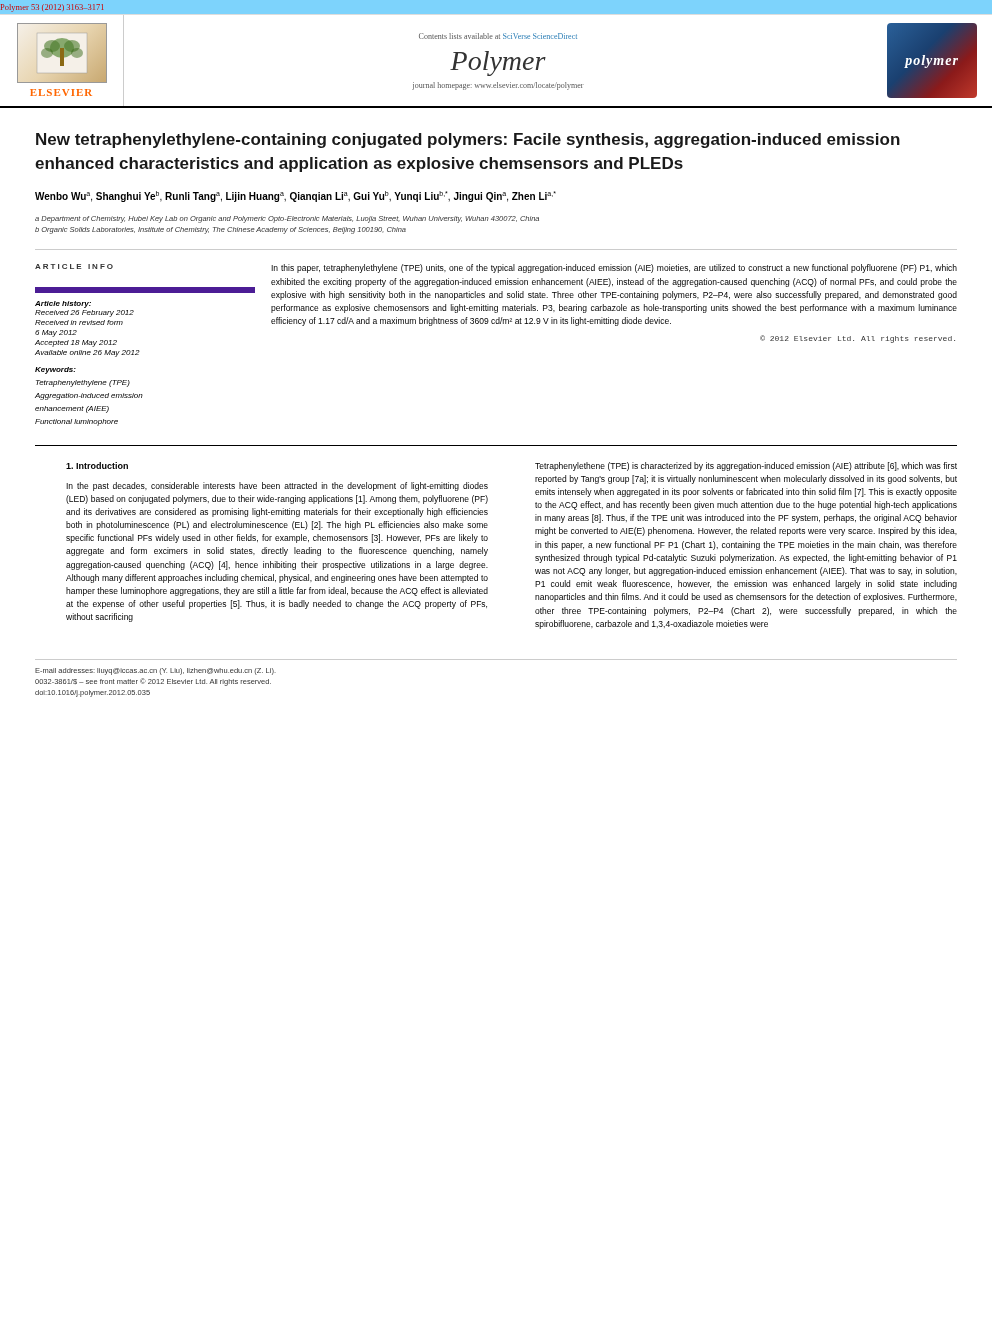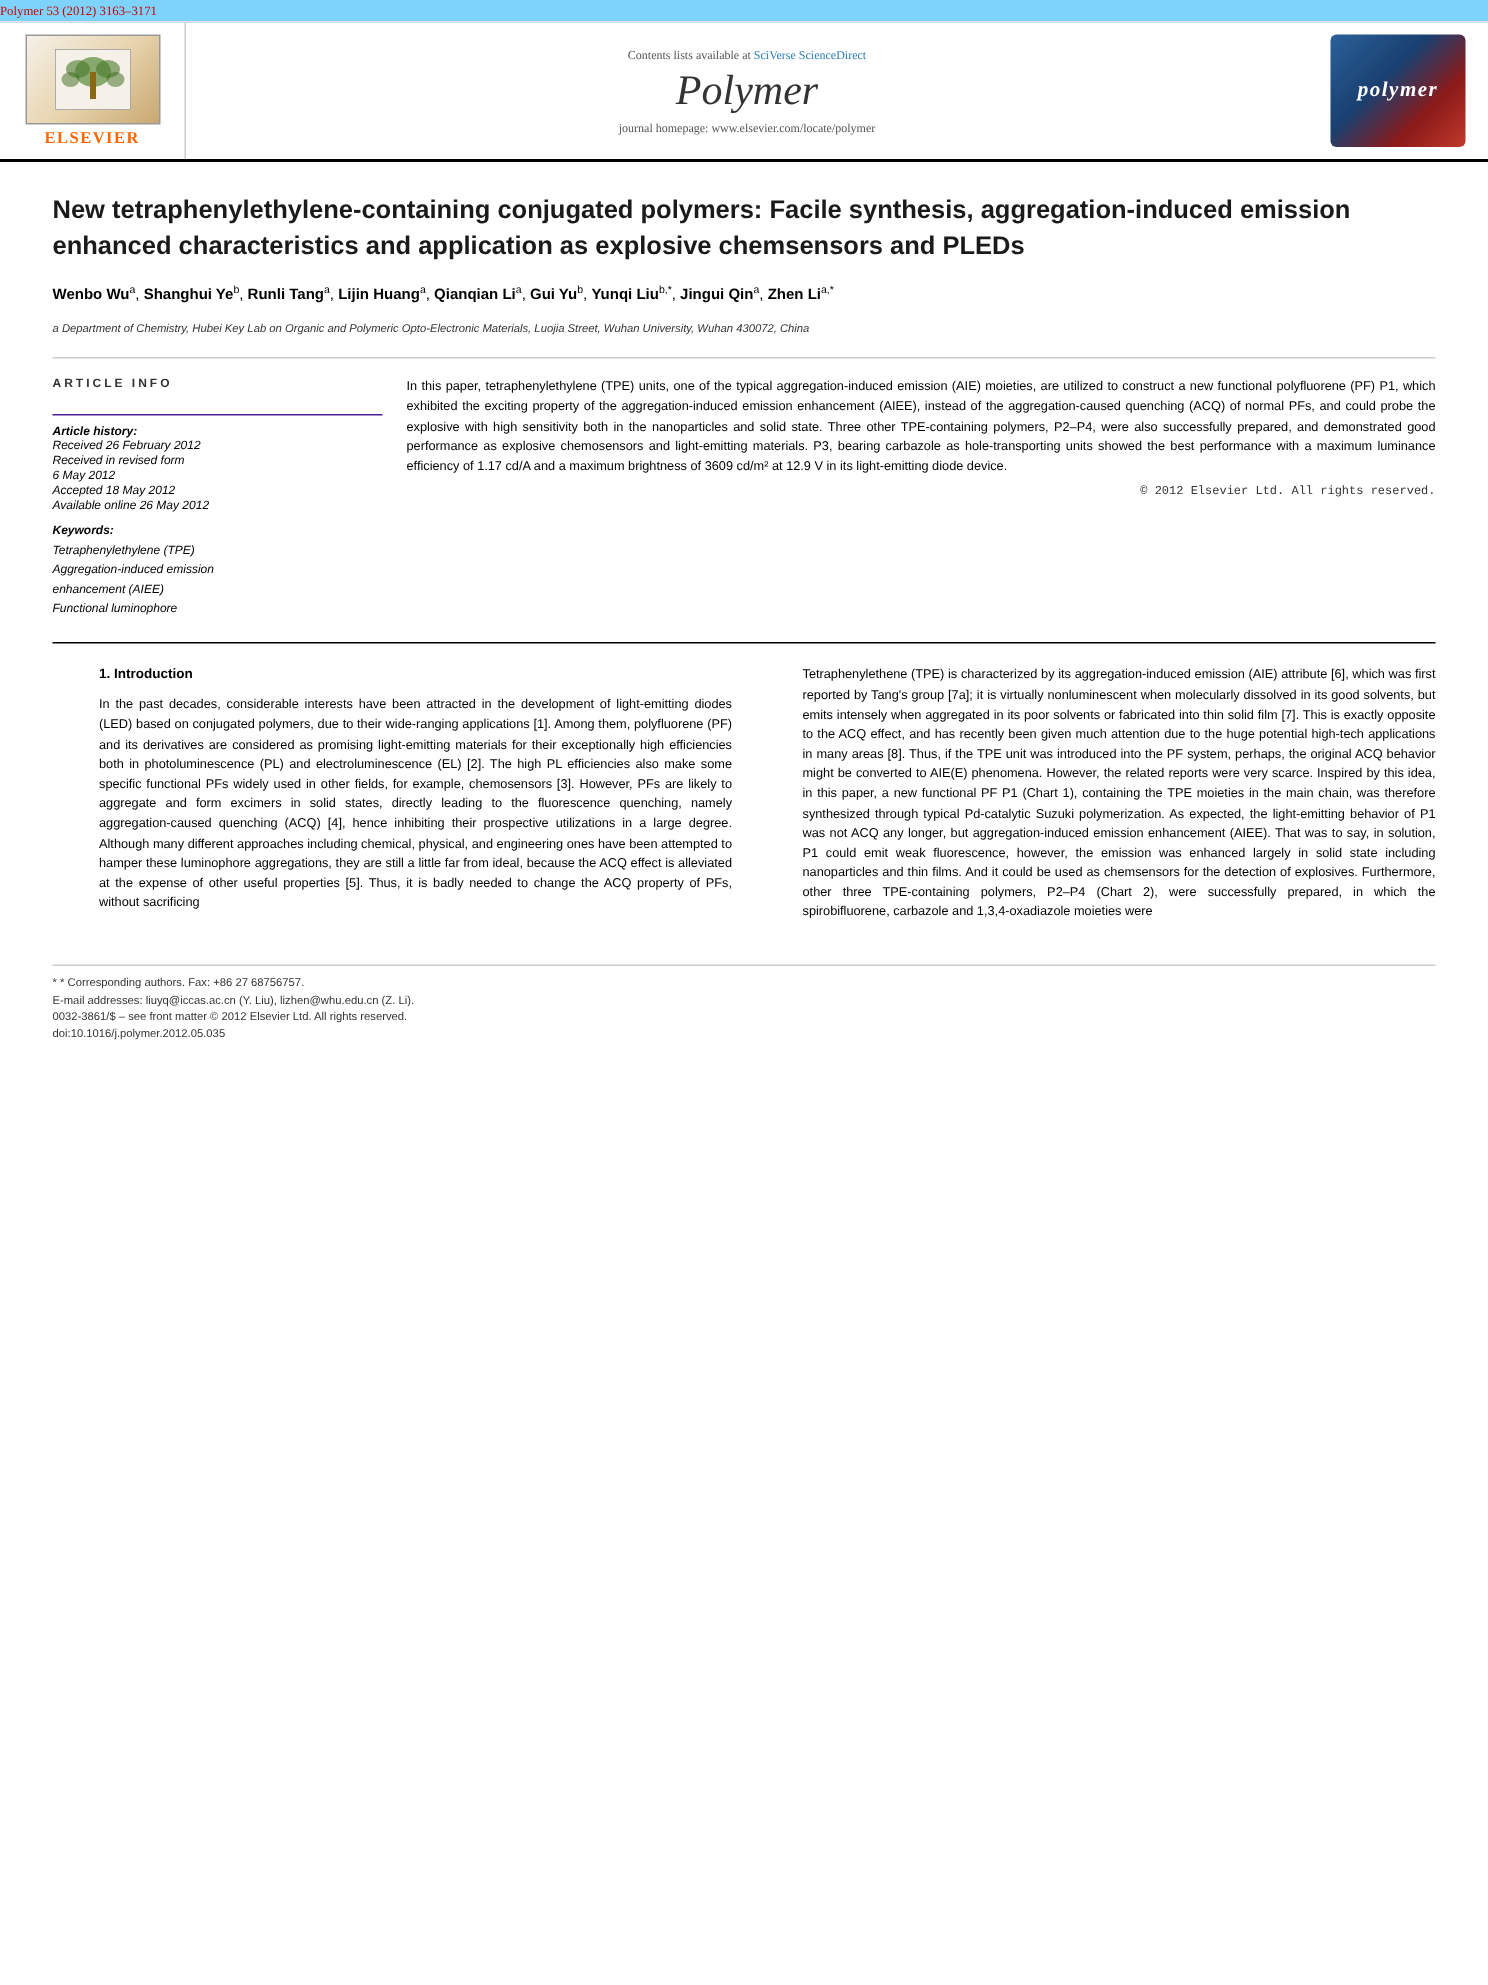--- a/index.html
+++ b/index.html
@@ -178,21 +178,21 @@
     }
 
     .section-label {
       font-family: Arial, Helvetica, sans-serif;
       font-size: 8px;
       font-weight: bold;
       letter-spacing: 2px;
       text-transform: uppercase;
       color: #333;
       margin-bottom: 6px;
-      border-bottom: 1px solid #4c1d95;
+      border-bottom: 6px solid #4c1d95;
       padding-bottom: 16px;
     }
 
     .article-history {
       font-family: Arial, Helvetica, sans-serif;
       font-size: 8px;
       font-style: italic;
       margin-bottom: 8px;
     }
 
@@ -348,20 +348,21 @@
     <span class="author-name">Lijin Huang</span><span class="superscript">a</span>,
     <span class="author-name">Qianqian Li</span><span class="superscript">a</span>,
     <span class="author-name">Gui Yu</span><span class="superscript">b</span>,
     <span class="author-name">Yunqi Liu</span><span class="superscript">b,*</span>,
     <span class="author-name">Jingui Qin</span><span class="superscript">a</span>,
     <span class="author-name">Zhen Li</span><span class="superscript">a,*</span>
   </div>
 
   <div class="affiliations">
     <div>a Department of Chemistry, Hubei Key Lab on Organic and Polymeric Opto-Electronic Materials, Luojia Street, Wuhan University, Wuhan 430072, China</div>
+    <div>b Organic Solids Laboratories, Institute of Chemistry, The Chinese Academy of Sciences, Beijing 100190, China</div>
   </div>
 
   <div class="two-col">
 
     <div class="article-info-col">
       <div class="section-label">ARTICLE INFO</div>
 
       <div class="article-history">
         <div class="history-label">Article history:</div>
         <div class="history-item">
@@ -410,24 +411,20 @@
 
     <div class="body-col">
       <p>Tetraphenylethene (TPE) is characterized by its aggregation-induced emission (AIE) attribute [6], which was first reported by Tang's group [7a]; it is virtually nonluminescent when molecularly dissolved in its good solvents, but emits intensely when aggregated in its poor solvents or fabricated into thin solid film [7]. This is exactly opposite to the ACQ effect, and has recently been given much attention due to the huge potential high-tech applications in many areas [8]. Thus, if the TPE unit was introduced into the PF system, perhaps, the original ACQ behavior might be converted to AIE(E) phenomena. However, the related reports were very scarce. Inspired by this idea, in this paper, a new functional PF P1 (Chart 1), containing the TPE moieties in the main chain, was therefore synthesized through typical Pd-catalytic Suzuki polymerization. As expected, the light-emitting behavior of P1 was not ACQ any longer, but aggregation-induced emission enhancement (AIEE). That was to say, in solution, P1 could emit weak fluorescence, however, the emission was enhanced largely in solid state including nanoparticles and thin films. And it could be used as chemsensors for the detection of explosives. Furthermore, other three TPE-containing polymers, P2–P4 (Chart 2), were successfully prepared, in which the spirobifluorene, carbazole and 1,3,4-oxadiazole moieties were</p>
     </div>
 
   </div>
 
 </div>
 
 <div class="article-footer">
-  <div class="footer-note">
-    <span>* </span>
-    <span>* Corresponding authors. Fax: +86 27 68756757.</span>
-  </div>
   <div class="footer-copyright">
     <span>E-mail addresses: liuyq@iccas.ac.cn (Y. Liu), lizhen@whu.edu.cn (Z. Li).</span>
   </div>
   <div class="footer-copyright">
     <span>0032-3861/$ – see front matter © 2012 Elsevier Ltd. All rights reserved.</span>
   </div>
   <div>
     <span>doi:10.1016/j.polymer.2012.05.035</span>
   </div>
 </div>

